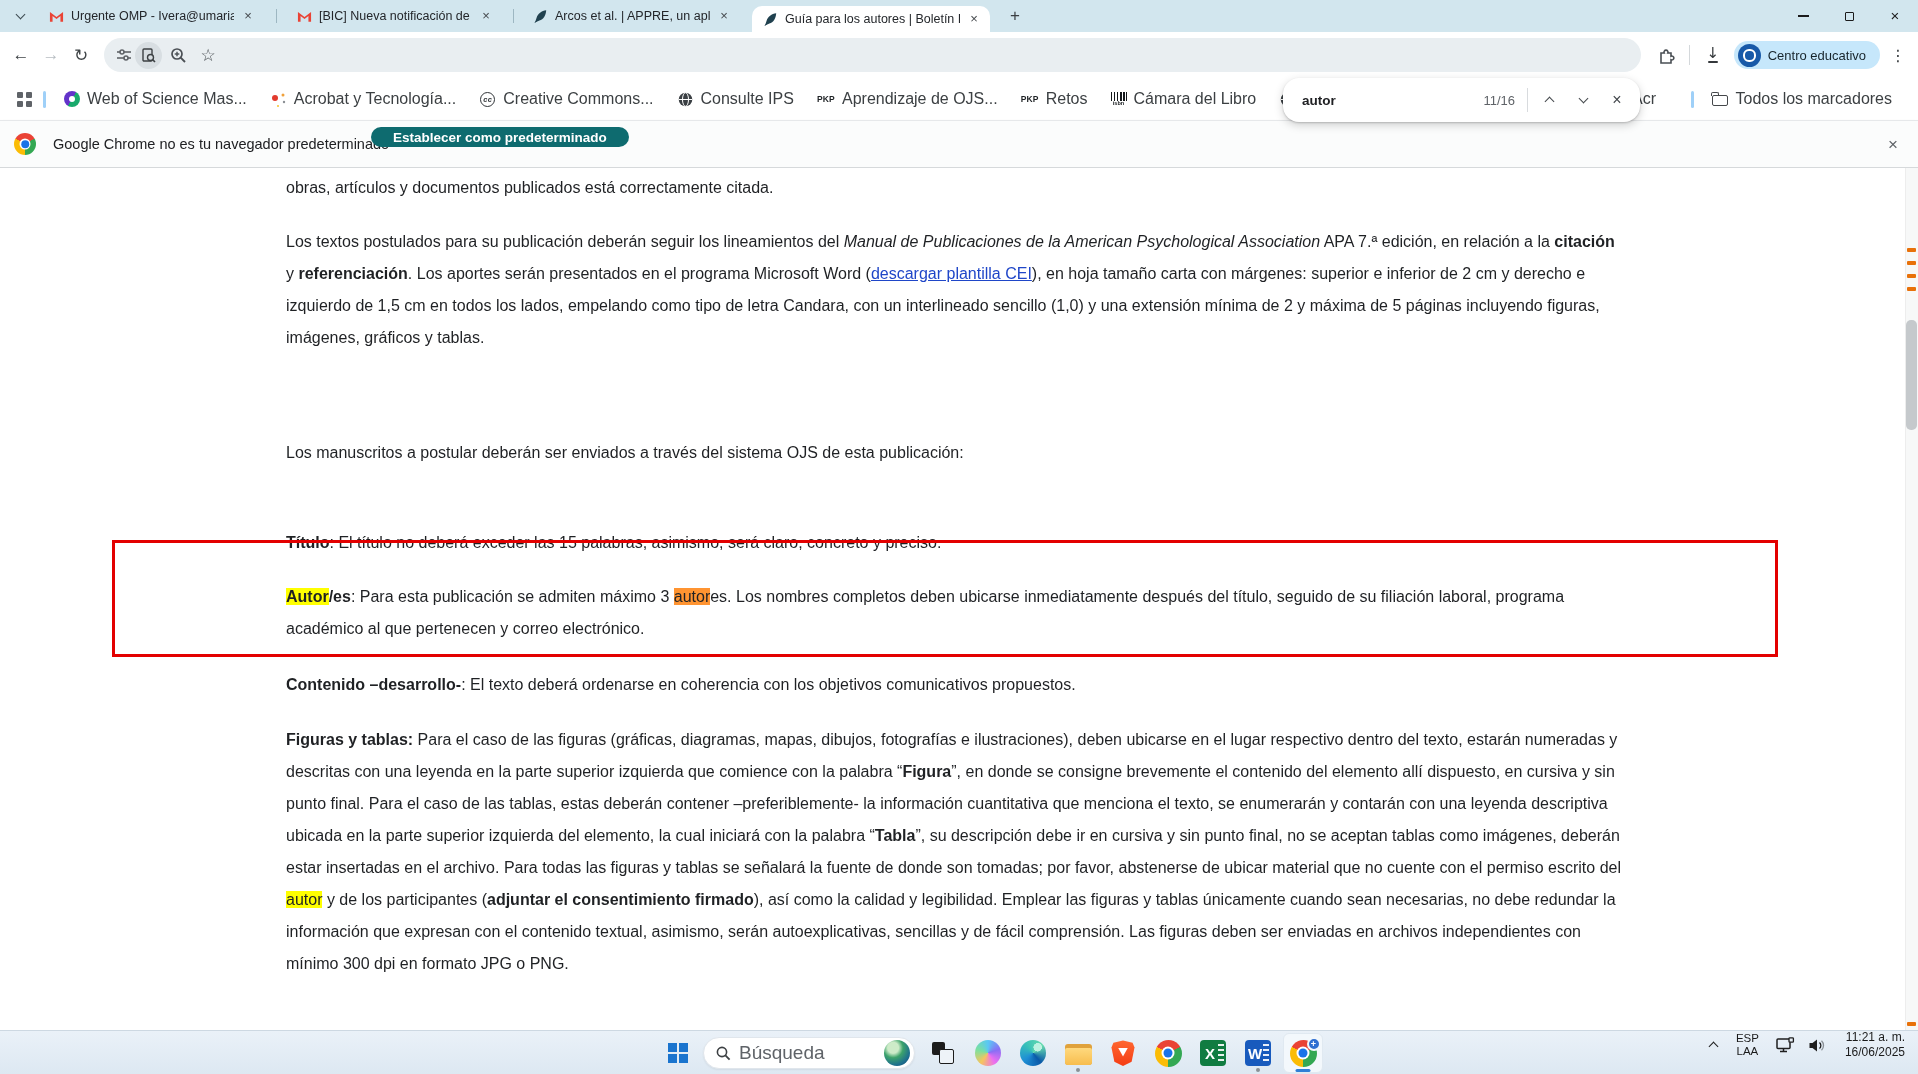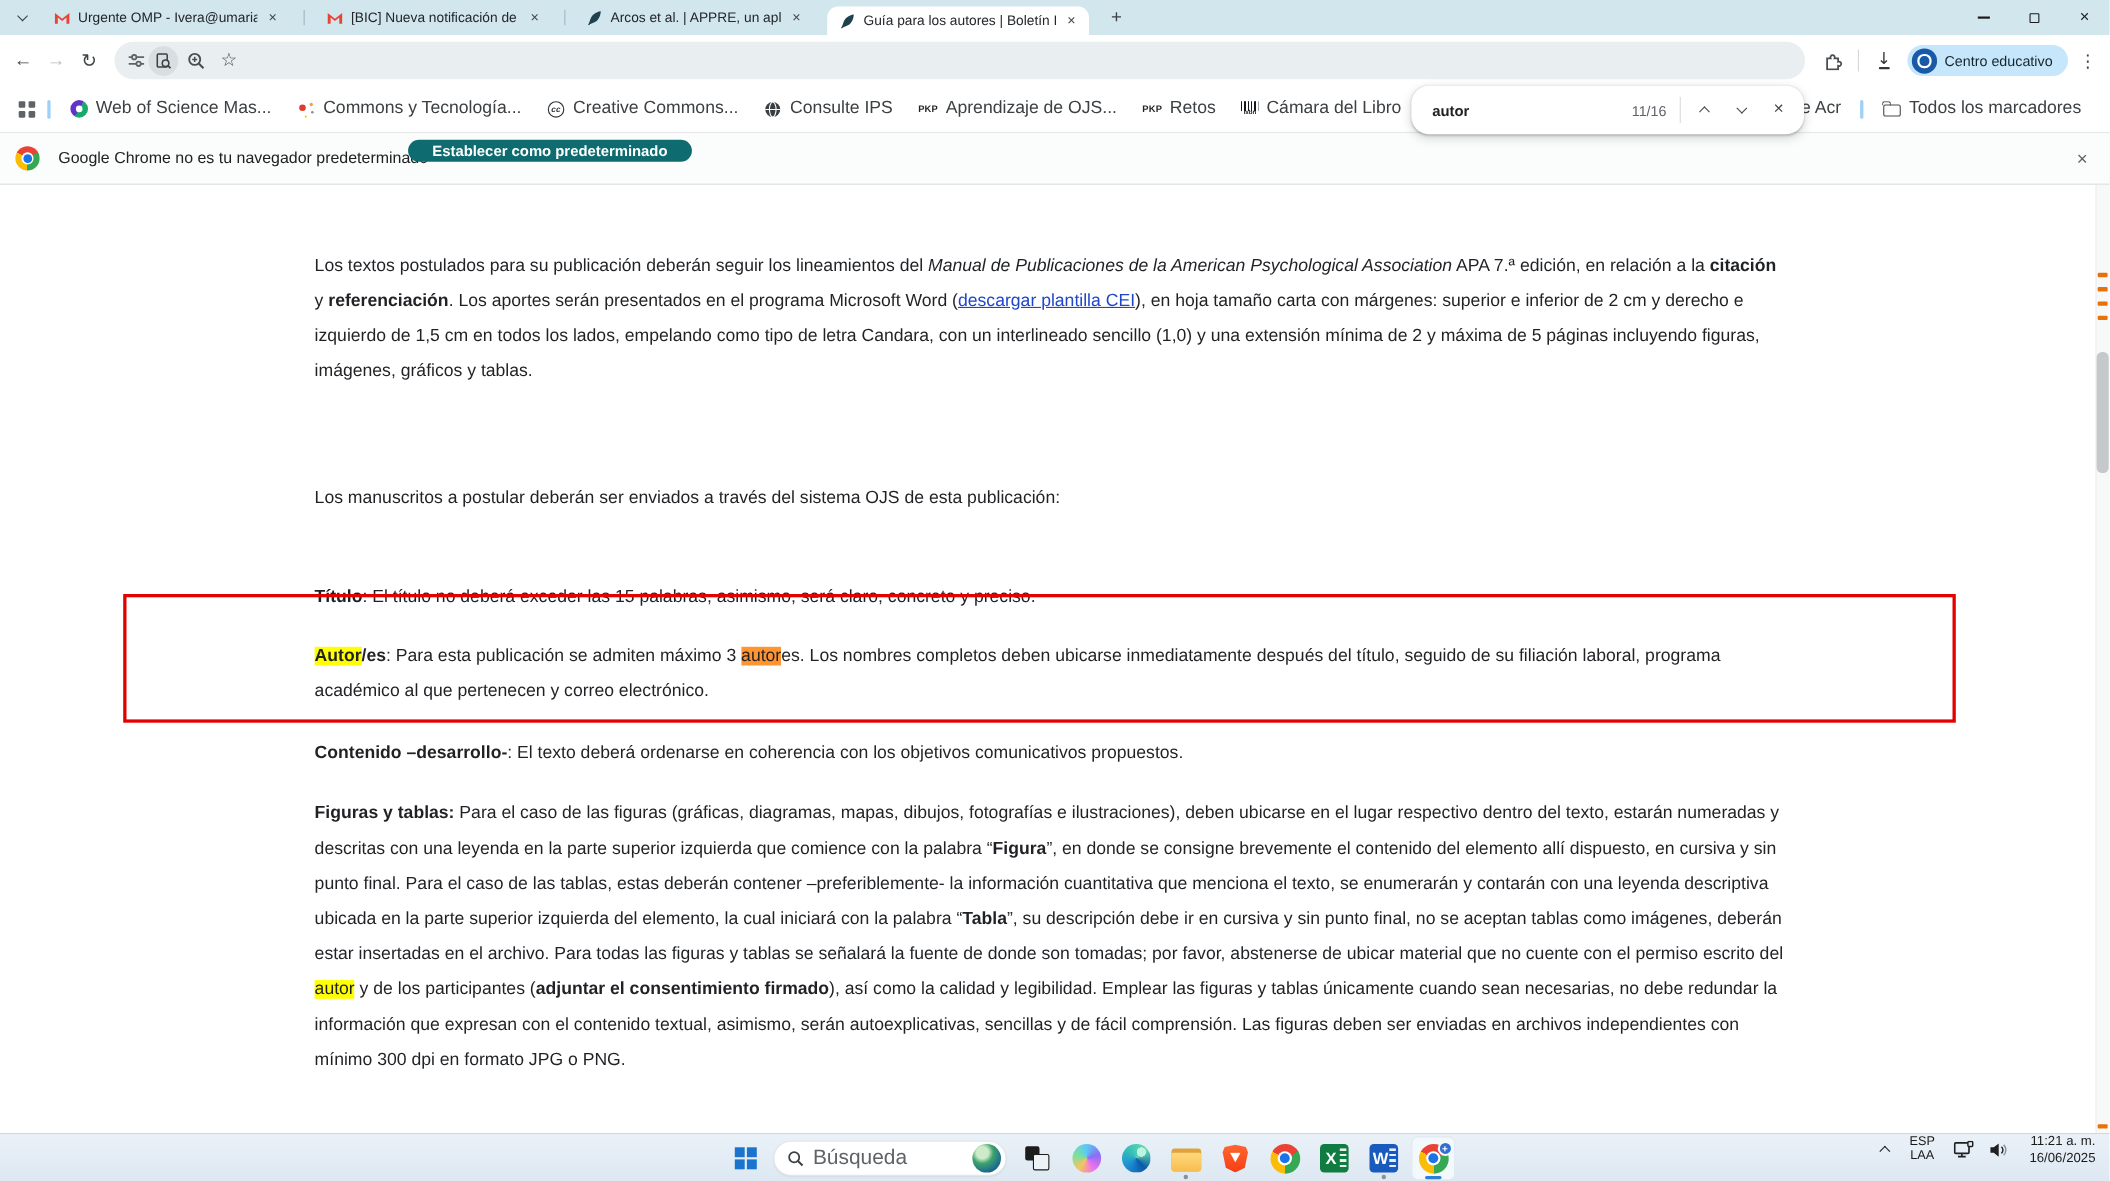--- a/index.html
+++ b/index.html
@@ -335,21 +335,21 @@
     <div class="bm">
       <span class="bm-ico">
           <span class="ico-wos"></span>
         </span>
       <span class="bmlabel">Web of Science Mas...</span>
     </div>
     <div class="bm">
       <span class="bm-ico">
           <span class="ico-cyt"></span>
         </span>
-      <span class="bmlabel">Commons y Tecnología...</span>
+      <span class="bmlabel">Acrobat y Tecnología...</span>
     </div>
     <div class="bm">
       <span class="bm-ico">
           <span class="ico-cc">cc</span>
         </span>
       <span class="bmlabel">Creative Commons...</span>
     </div>
     <div class="bm">
       <span class="bm-ico">
         <svg width="15" height="15" viewBox="0 0 15 15">
@@ -429,20 +429,21 @@
   </div>
 
   <div class="infobar">
     <span class="chrome-ball ib-logo"></span>
     <span class="ib-text">Google Chrome no es tu navegador predeterminado</span>
     <button class="ib-btn">Establecer como predeterminado</button>
     <span class="ib-close">×</span>
   </div>
 
   <div class="page">
+    <p class="doc" style="top:4px"><span>obras, artículos y documentos publicados está correctamente citada.</span></p>
     <p class="doc" style="top:58px"><span>Los textos postulados para su publicación deberán seguir los lineamientos del </span><span class="i">Manual de Publicaciones de la American Psychological Association</span><span> APA 7.ª edición, en relación a la </span><span class="b">citación</span><span> y </span><span class="b">referenciación</span><span>. Los aportes serán presentados en el programa Microsoft Word (</span><span class="lnk">descargar plantilla CEI</span><span>), en hoja tamaño carta con márgenes: superior e inferior de 2 cm y derecho e izquierdo de 1,5 cm en todos los lados, empelando como tipo de letra Candara, con un interlineado sencillo (1,0) y una extensión mínima de 2 y máxima de 5 páginas incluyendo figuras, imágenes, gráficos y tablas.</span></p>
     <p class="doc" style="top:269px"><span>Los manuscritos a postular deberán ser enviados a través del sistema OJS de esta publicación:</span></p>
     <p class="doc" style="top:359px"><span class="b">Título</span><span>: El título no deberá exceder las 15 palabras, asimismo, será claro, concreto y preciso.</span></p>
     <p class="doc" style="top:413px"><span class="b hl-yellow">Autor</span><span class="b">/es</span><span>: Para esta publicación se admiten máximo 3 </span><span class="hl-orange">autor</span><span>es. Los nombres completos deben ubicarse inmediatamente después del título, seguido de su filiación laboral, programa académico al que pertenecen y correo electrónico.</span></p>
     <p class="doc" style="top:501px"><span class="b">Contenido –desarrollo-</span><span>: El texto deberá ordenarse en coherencia con los objetivos comunicativos propuestos.</span></p>
     <p class="doc" style="top:556px"><span class="b">Figuras y tablas:</span><span> Para el caso de las figuras (gráficas, diagramas, mapas, dibujos, fotografías e ilustraciones), deben ubicarse en el lugar respectivo dentro del texto, estarán numeradas y descritas con una leyenda en la parte superior izquierda que comience con la palabra “</span><span class="b">Figura</span><span>”, en donde se consigne brevemente el contenido del elemento allí dispuesto, en cursiva y sin punto final. Para el caso de las tablas, estas deberán contener –preferiblemente- la información cuantitativa que menciona el texto, se enumerarán y contarán con una leyenda descriptiva ubicada en la parte superior izquierda del elemento, la cual iniciará con la palabra “</span><span class="b">Tabla</span><span>”, su descripción debe ir en cursiva y sin punto final, no se aceptan tablas como imágenes, deberán estar insertadas en el archivo. Para todas las figuras y tablas se señalará la fuente de donde son tomadas; por favor, abstenerse de ubicar material que no cuente con el permiso escrito del </span><span class="hl-yellow">autor</span><span> y de los participantes (</span><span class="b">adjuntar el consentimiento firmado</span><span>), así como la calidad y legibilidad. Emplear las figuras y tablas únicamente cuando sean necesarias, no debe redundar la información que expresan con el contenido textual, asimismo, serán autoexplicativas, sencillas y de fácil comprensión. Las figuras deben ser enviadas en archivos independientes con mínimo 300 dpi en formato JPG o PNG.</span></p>
 
     <div class="redbox"></div>
 
     <div class="scrolltrack">

